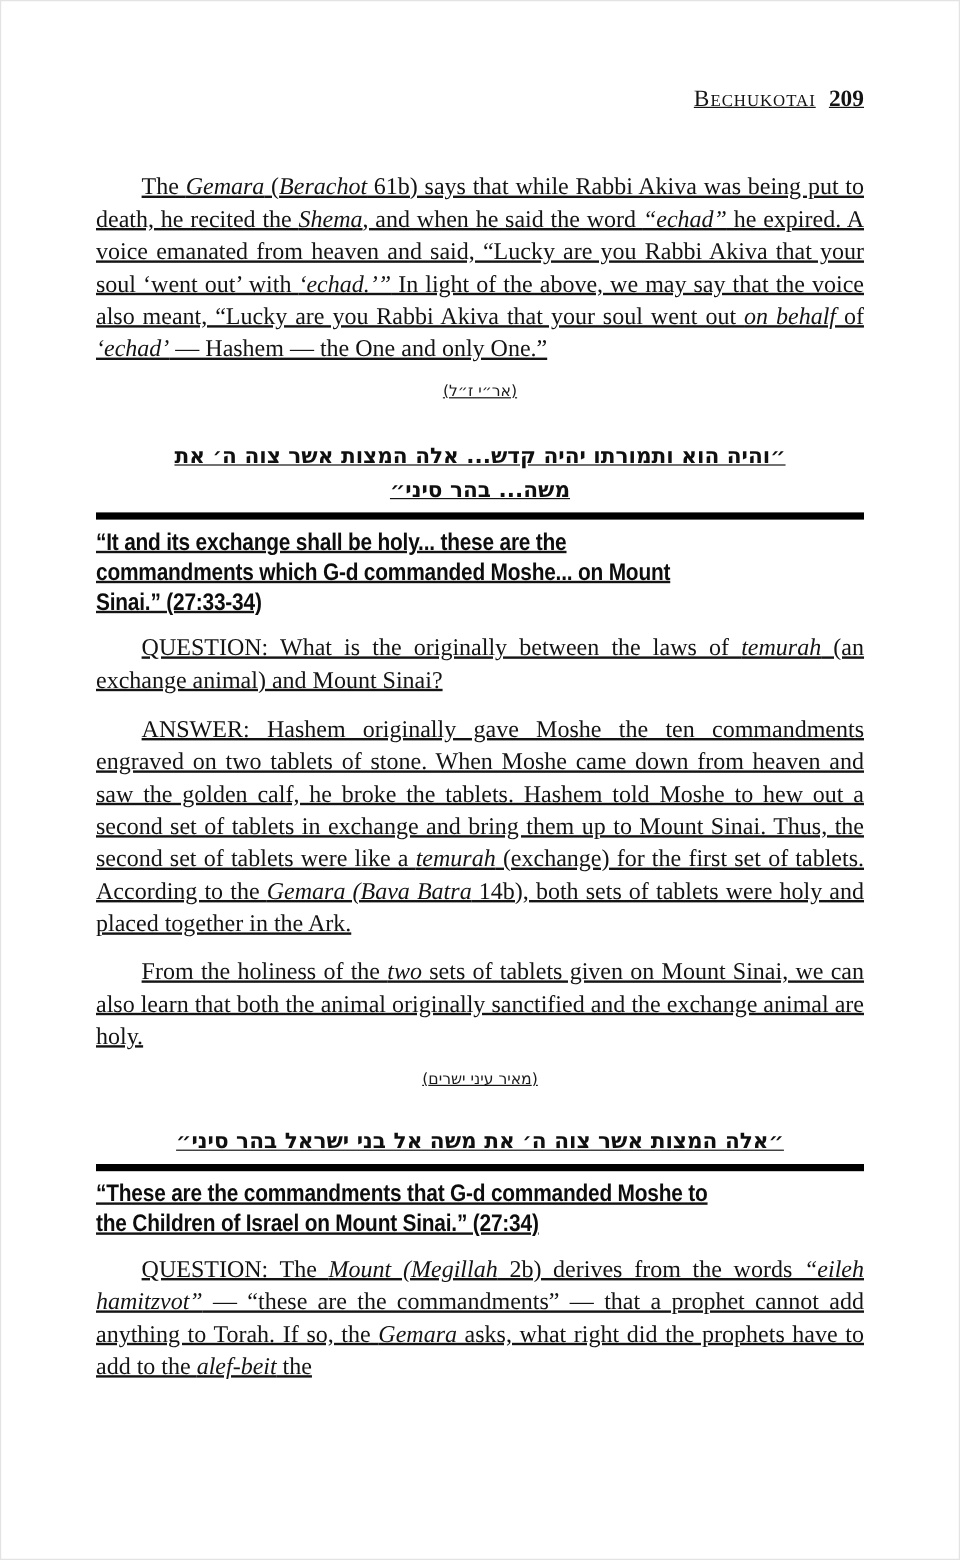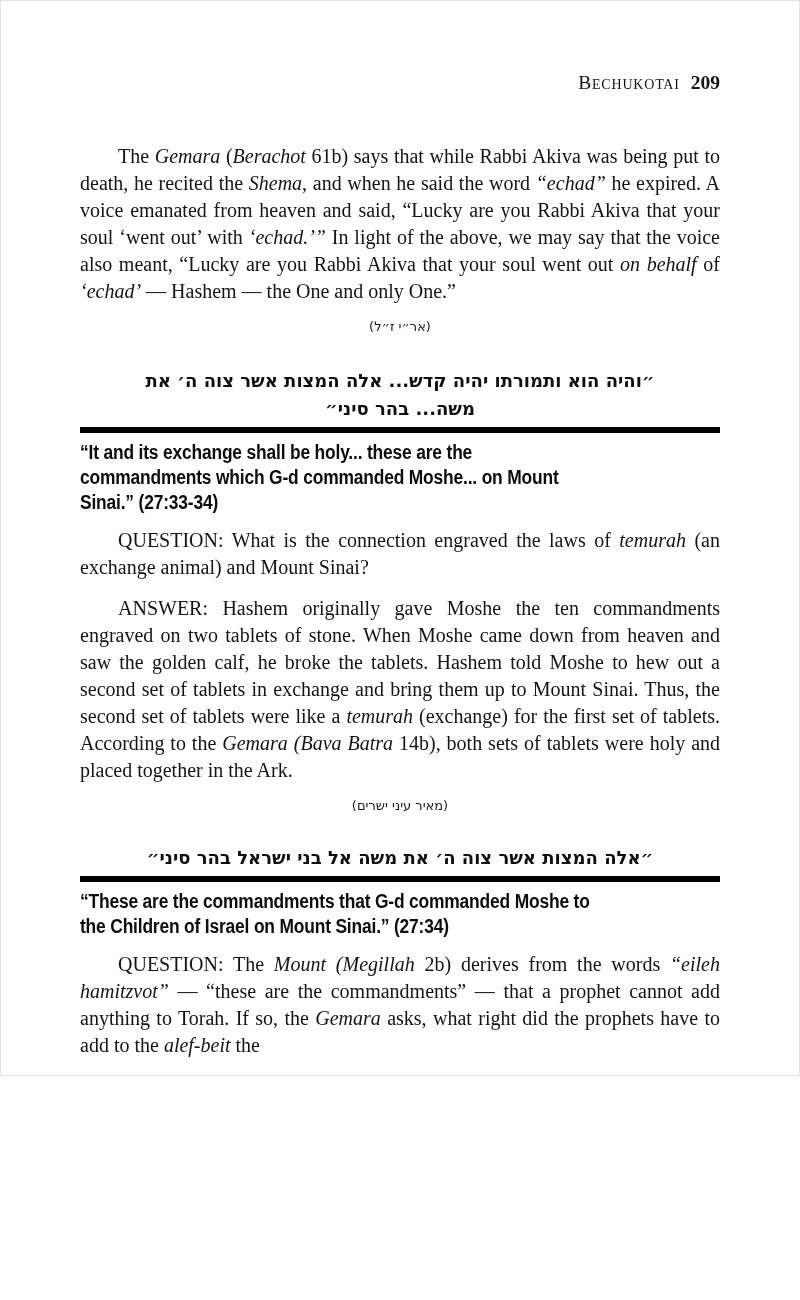--- a/index.html
+++ b/index.html
@@ -5,23 +5,24 @@
   html, body { margin: 0; padding: 0; }
   body {
     width: 800px; height: 1300px;
     background: #ffffff;
     font-family: "Liberation Serif", "DejaVu Serif", serif;
     color: #141414;
     overflow: hidden;
   }
   .page {
     position: relative;
-    width: 800px; height: 1076px;
+    width: 800px; height: 1300px;
     box-shadow: inset 0 0 0 1px #e3e3e3;
     box-sizing: border-box;
+    text-decoration: underline;
   }
   .content {
     padding: 0 80px;
   }
   
   .page-header {
     padding-top: 72px;
     text-align: right;
     font-size: 19.5px;
     line-height: 22px;
@@ -97,22 +98,23 @@
 
     <p class="para intro-para"><span>The </span><em>Gemara</em><span> (</span><em>Berachot</em><span> 61b) says that while Rabbi Akiva was being put to death, he recited the </span><em>Shema</em><span>, and when he said the word </span><em>“echad”</em><span> he expired. A voice emanated from heaven and said, “Lucky are you Rabbi Akiva that your soul ‘went out’ with </span><em>‘echad.’”</em><span> In light of the above, we may say that the voice also meant, “Lucky are you Rabbi Akiva that your soul went out </span><em>on behalf</em><span> of </span><em>‘echad’</em><span> — Hashem — the One and only One.”</span></p>
     <div class="attribution">(אר״י ז״ל)</div>
 
     <div class="heading-block">
       <div class="hebrew-heading">״והיה הוא ותמורתו יהיה קדש... אלה המצות אשר צוה ה׳ את<br>משה... בהר סיני״</div>
       <div class="divider-rule"></div>
       <div class="english-heading">“It and its exchange shall be holy... these are the<br>commandments which G-d commanded Moshe... on Mount<br>Sinai.” (27:33-34)</div>
     </div>
 
-    <p class="para question-para"><span>QUESTION: What is the connection engraved the laws of </span><em>temurah</em><span> (an exchange animal) and Mount Sinai?</span></p>
+    <p class="para question-para"><span>QUESTION: What is the originally between the laws of </span><em>temurah</em><span> (an exchange animal) and Mount Sinai?</span></p>
     <p class="para answer-para"><span>ANSWER: Hashem originally gave Moshe the ten commandments engraved on two tablets of stone. When Moshe came down from heaven and saw the golden calf, he broke the tablets. Hashem told Moshe to hew out a second set of tablets in exchange and bring them up to Mount Sinai. Thus, the second set of tablets were like a </span><em>temurah</em><span> (exchange) for the first set of tablets. According to the </span><em>Gemara (Bava Batra</em><span> 14b), both sets of tablets were holy and placed together in the Ark.</span></p>
+    <p class="para conclusion-para"><span>From the holiness of the </span><em>two</em><span> sets of tablets given on Mount Sinai, we can also learn that both the animal originally sanctified and the exchange animal are holy.</span></p>
     <div class="attribution">(מאיר עיני ישרים)</div>
 
     <div class="heading-block heading-block-2">
       <div class="hebrew-heading">״אלה המצות אשר צוה ה׳ את משה אל בני ישראל בהר סיני״</div>
       <div class="divider-rule"></div>
       <div class="english-heading">“These are the commandments that G-d commanded Moshe to<br>the Children of Israel on Mount Sinai.” (27:34)</div>
     </div>
 
     <p class="para question-para"><span>QUESTION: The </span><em>Mount (Megillah</em><span> 2b) derives from the words </span><em>“eileh hamitzvot”</em><span> — “these are the commandments” — that a prophet cannot add anything to Torah. If so, the </span><em>Gemara</em><span> asks, what right did the prophets have to add to the </span><em>alef-beit</em><span> the</span></p>
 

